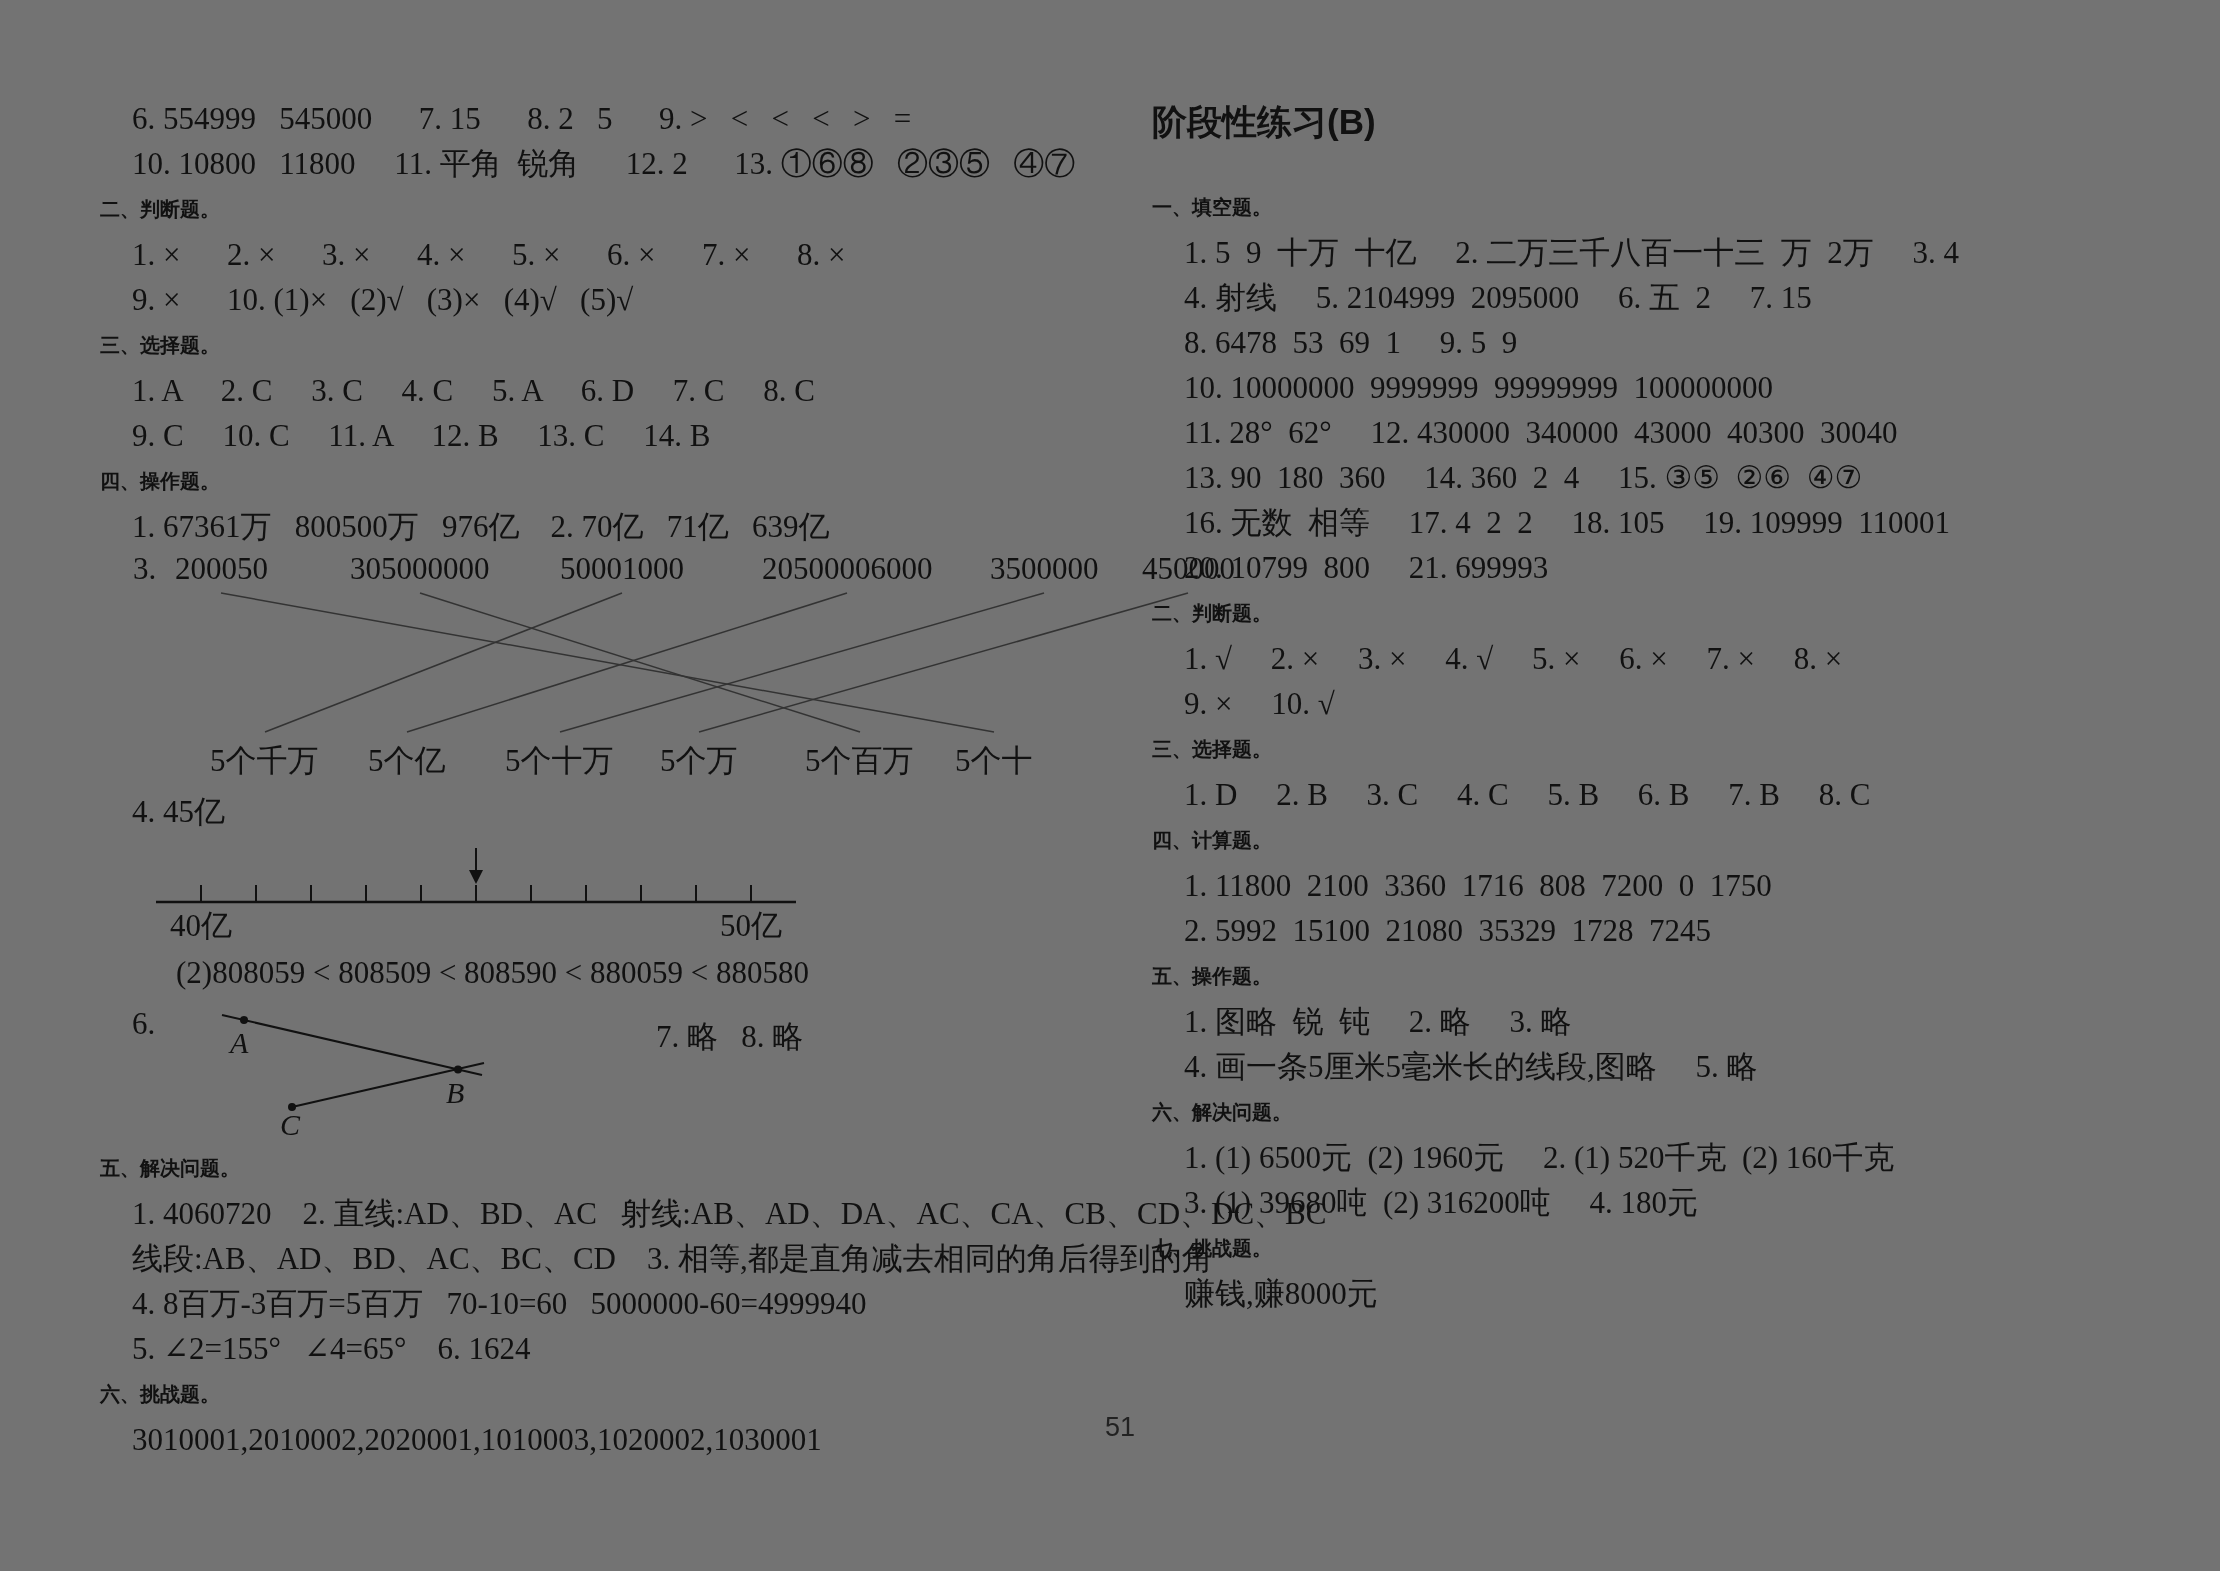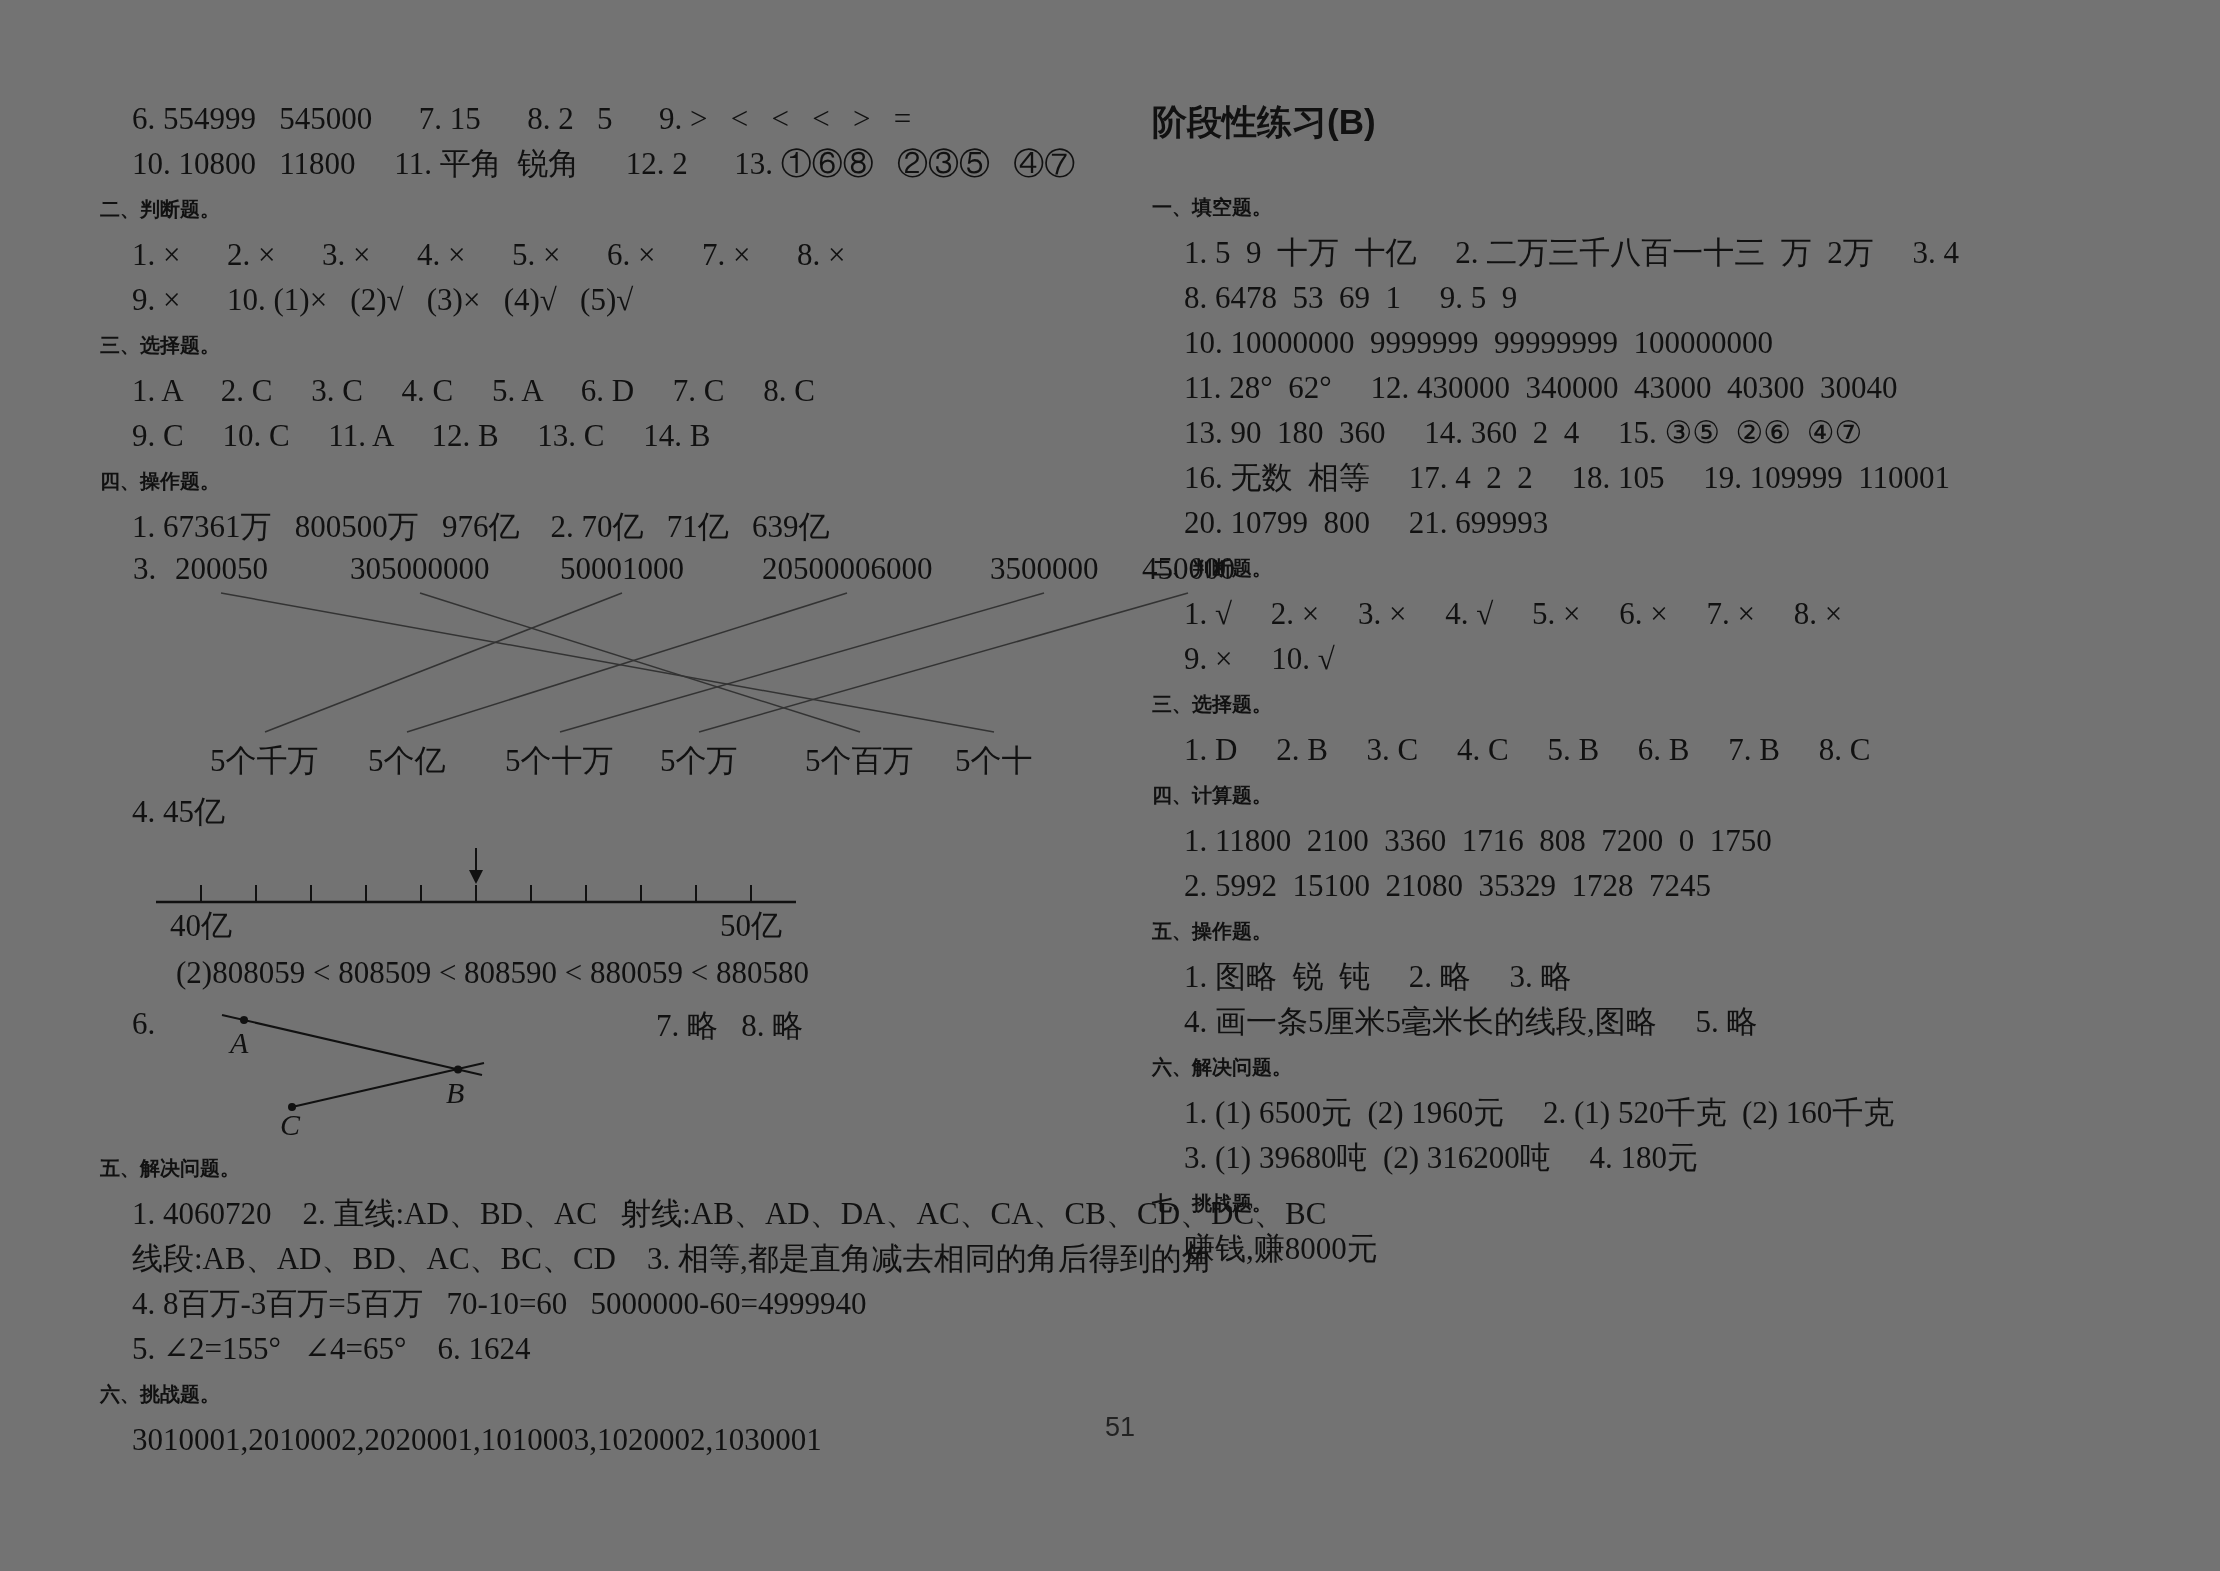--- a/index.html
+++ b/index.html
@@ -39,21 +39,21 @@
   .svg-body{font-family:"Liberation Serif","DejaVu Serif",serif;font-size:31px;fill:#111;}
   .svg-italic{font-family:"Liberation Serif","DejaVu Serif",serif;font-style:italic;font-size:30px;fill:#111;}
   .diag line{stroke:#333;stroke-width:1.5;}
   .nline-main{stroke:#111;stroke-width:2.5;}
   .nline-tick{stroke:#111;stroke-width:2;}
   .angle-line{stroke:#111;stroke-width:2;}
   .dot{fill:#111;}
   .fig-row{position:relative;height:150px;}
   .fig-prefix{position:absolute;left:32px;top:6px;}
   .angle-svg{position:absolute;left:112px;top:0;}
-  .fig-side{position:absolute;left:556px;top:8px;}
+  .fig-side{position:absolute;left:556px;top:19px;}
   .pageno{
     position:absolute;left:1080px;top:1412px;width:80px;
     text-align:center;
     font-family:"Liberation Sans","DejaVu Sans",sans-serif;
     font-size:27px;color:#222;
   }
   .nl-wrap{margin:6px 0 6px 56px;}
   .match-wrap{margin:0 0 4px 0;}
 </style>
 </head>
@@ -152,20 +152,21 @@
     <div class="hdr">六、挑战题。</div>
     <div class="row indent">3010001,2010002,2020001,1010003,1020002,1030001</div>
   </div>
 
   <div class="col col-right">
 
     <div class="title">阶段性练习(B)</div>
 
     <div class="hdr">一、填空题。</div>
     <div class="row indent">1. 5  9  十万  十亿     2. 二万三千八百一十三  万  2万     3. 4</div>
+    <div class="row indent">4. 射线     5. 2104999  2095000     6. 五  2     7. 15</div>
     <div class="row indent">8. 6478  53  69  1     9. 5  9</div>
     <div class="row indent">10. 10000000  9999999  99999999  100000000</div>
     <div class="row indent">11. 28°  62°     12. 430000  340000  43000  40300  30040</div>
     <div class="row indent">13. 90  180  360     14. 360  2  4     15. ③⑤  ②⑥  ④⑦</div>
     <div class="row indent">16. 无数  相等     17. 4  2  2     18. 105     19. 109999  110001</div>
     <div class="row indent">20. 10799  800     21. 699993</div>
 
     <div class="hdr">二、判断题。</div>
     <div class="row indent">1. √     2. ×     3. ×     4. √     5. ×     6. ×     7. ×     8. ×</div>
     <div class="row indent">9. ×     10. √</div>

